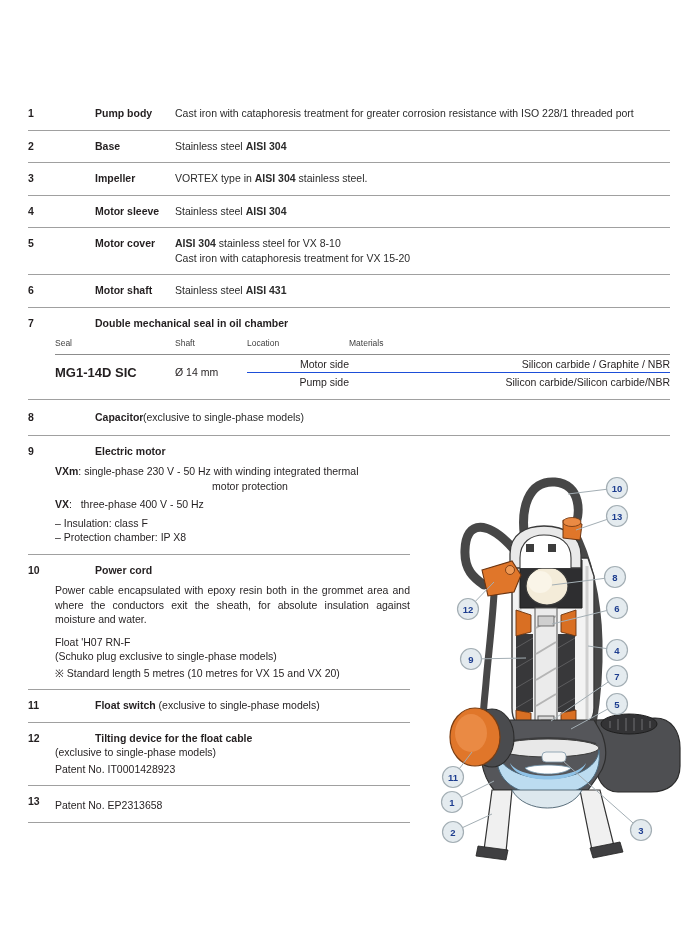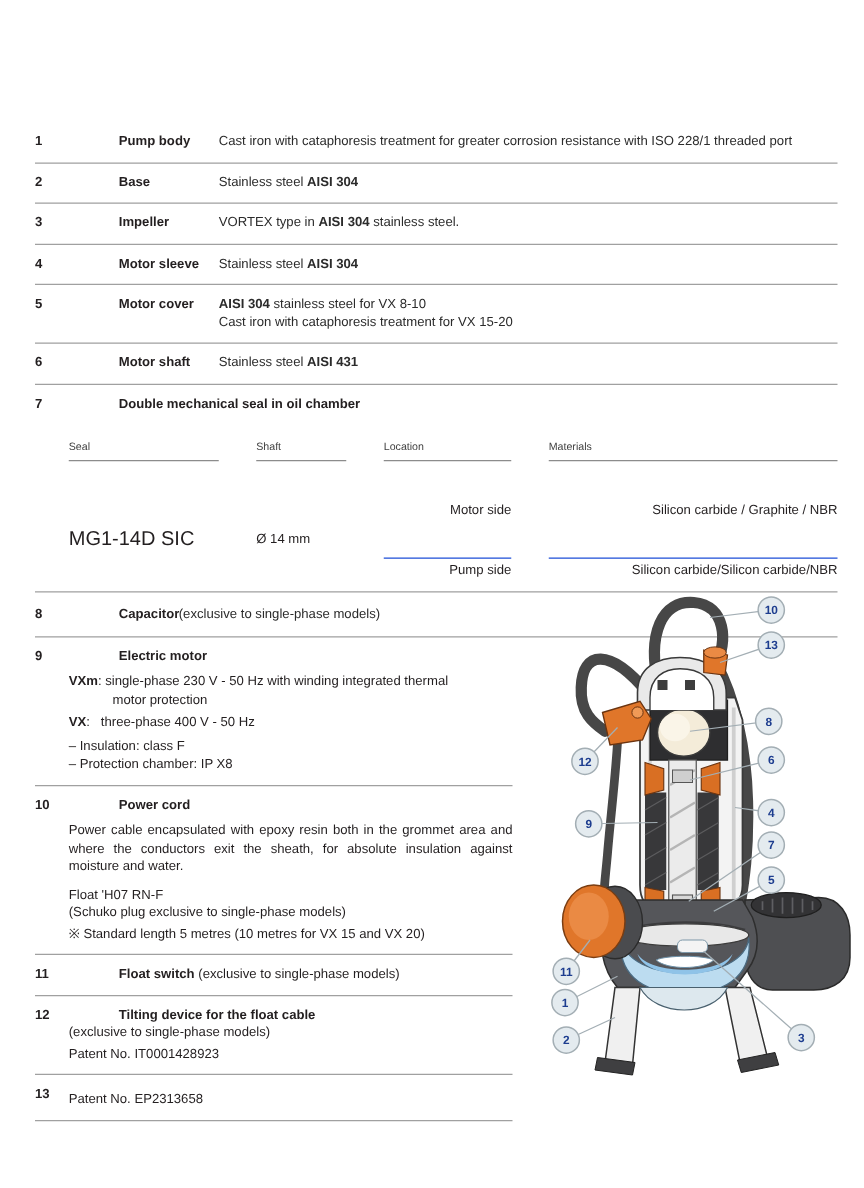--- a/index.html
+++ b/index.html
@@ -13,31 +13,31 @@
   .items { position:absolute; left:28px; top:98px; width:642px; }
   .row { display:grid; grid-template-columns:27px 120px 1fr; padding:8px 0 9px;
          border-bottom:1px solid #a0a0a0; font-size:10.5px; line-height:14.5px; }
   .row.two { grid-template-columns:27px 1fr; }
   .row.narrow { width:382px; }
   .row.note8 { grid-template-columns:27px 88px 1fr; }
   .num { font-weight:bold; }
   .lbl { font-weight:bold;margin-left:40px; }
   .desc { color:#2b2b2b; }
   .content { margin:6px 0 0 0; }
-  .indent35 { margin-left:35px; }
+  .indent35 { margin-left:35px;text-align:center; }
   .gap4 { margin-top:4px; }
   .gap8 { margin-top:8px; }
   .gap2 { margin-top:2px; }
   .just { text-align:justify; }
 
   
-  .sealtable { display:grid; grid-template-columns:120px 72px 102px 1fr; margin-top:20px;
-               font-size:10.5px; line-height:15px;gap:30px; }
+  .sealtable { display:grid; grid-template-columns:120px 72px 102px 1fr; margin-top:6px;
+               font-size:10.5px; line-height:15px; }
   .st-h { font-size:8.5px; color:#3f3f3f; padding-bottom:3px; border-bottom:1px solid #8c8c8c; }
-  .st-seal { grid-row:2/4; align-self:center; font-weight:normal; font-size:16px; }
+  .st-seal { grid-row:2/4; align-self:center; font-weight:bold; font-size:13px; }
   .st-shaft { grid-row:2/4; align-self:center; }
   .st-cell { padding-top:2px;text-align:right; }
   .st-div { border-top:1px solid #1d4ed8; }
 
   
   .figure { position:absolute; left:430px; top:458px; width:261px; height:447px; }
   .leader { stroke:#a3aeb4; stroke-width:1; fill:none; }
   .co-circle { stroke-width:1.2; }
   .co-text { font-family:"Liberation Sans",sans-serif; font-size:9.5px; font-weight:bold;
              text-anchor:middle; }

